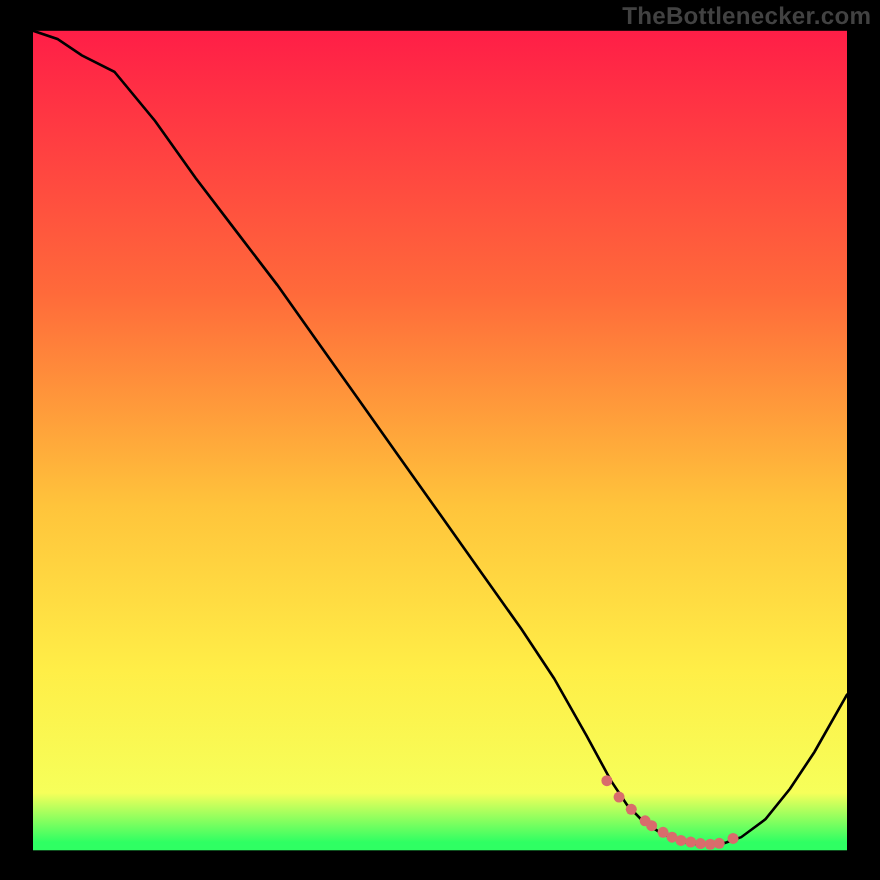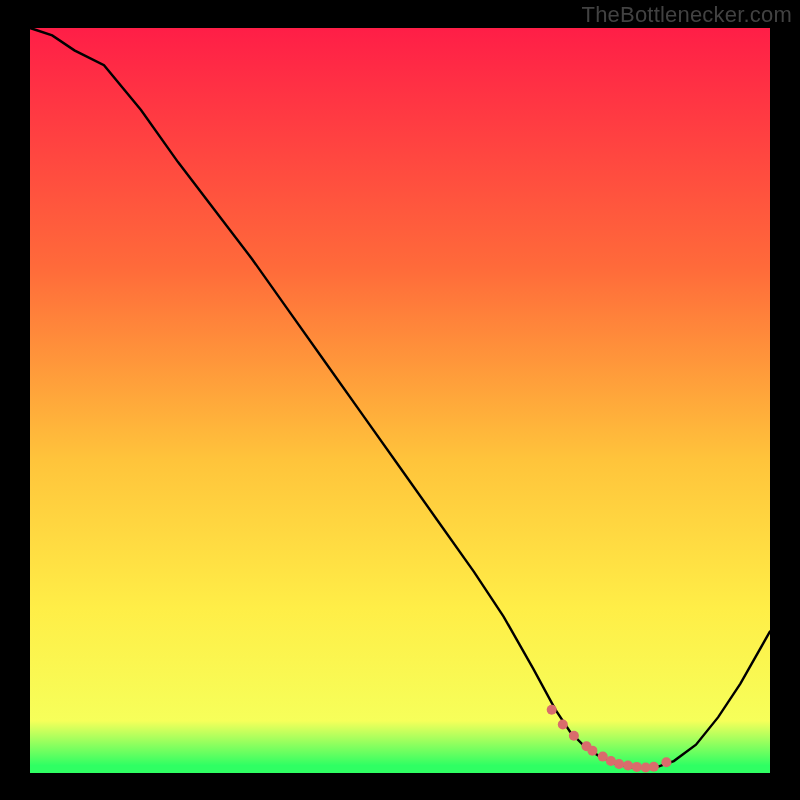--- a/index.html
+++ b/index.html
@@ -16,21 +16,21 @@
     width: 800px;
     height: 800px;
     background: #000;
   }
   .watermark {
     position: absolute;
     top: 2px;
     right: 8px;
     color: #424242;
     font-size: 22px;
-    font-weight: 400;
+    font-weight: 700;
     letter-spacing: 0.2px;
     z-index: 10;
   }
   svg.chart {
     position: absolute;
     left: 0;
     top: 0;
   }
 </style>
 </head>

